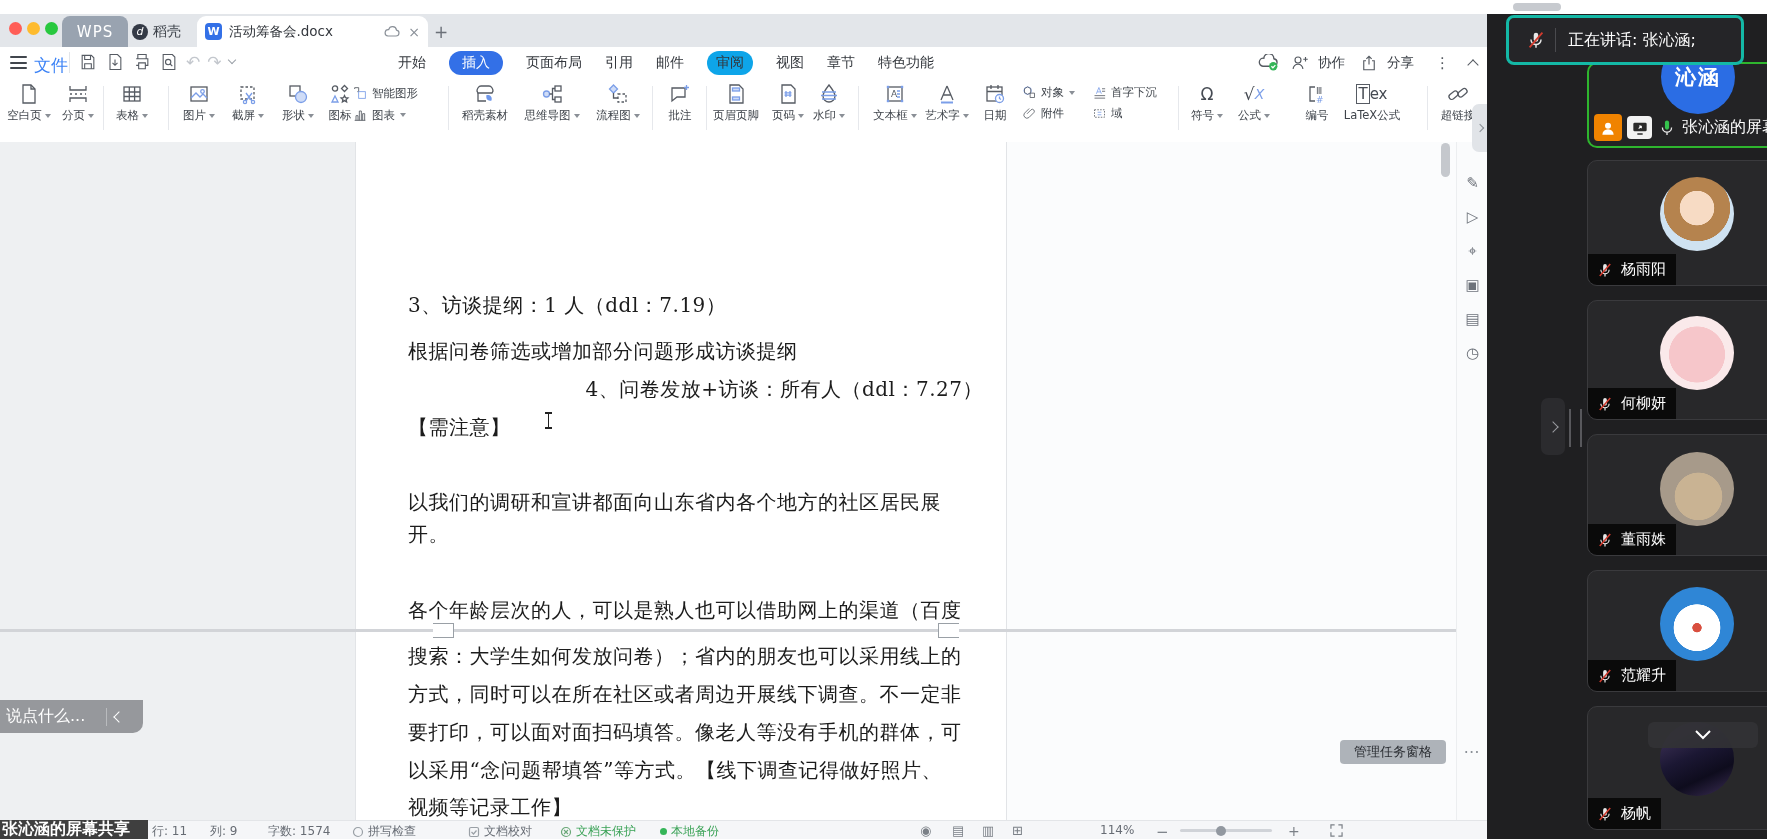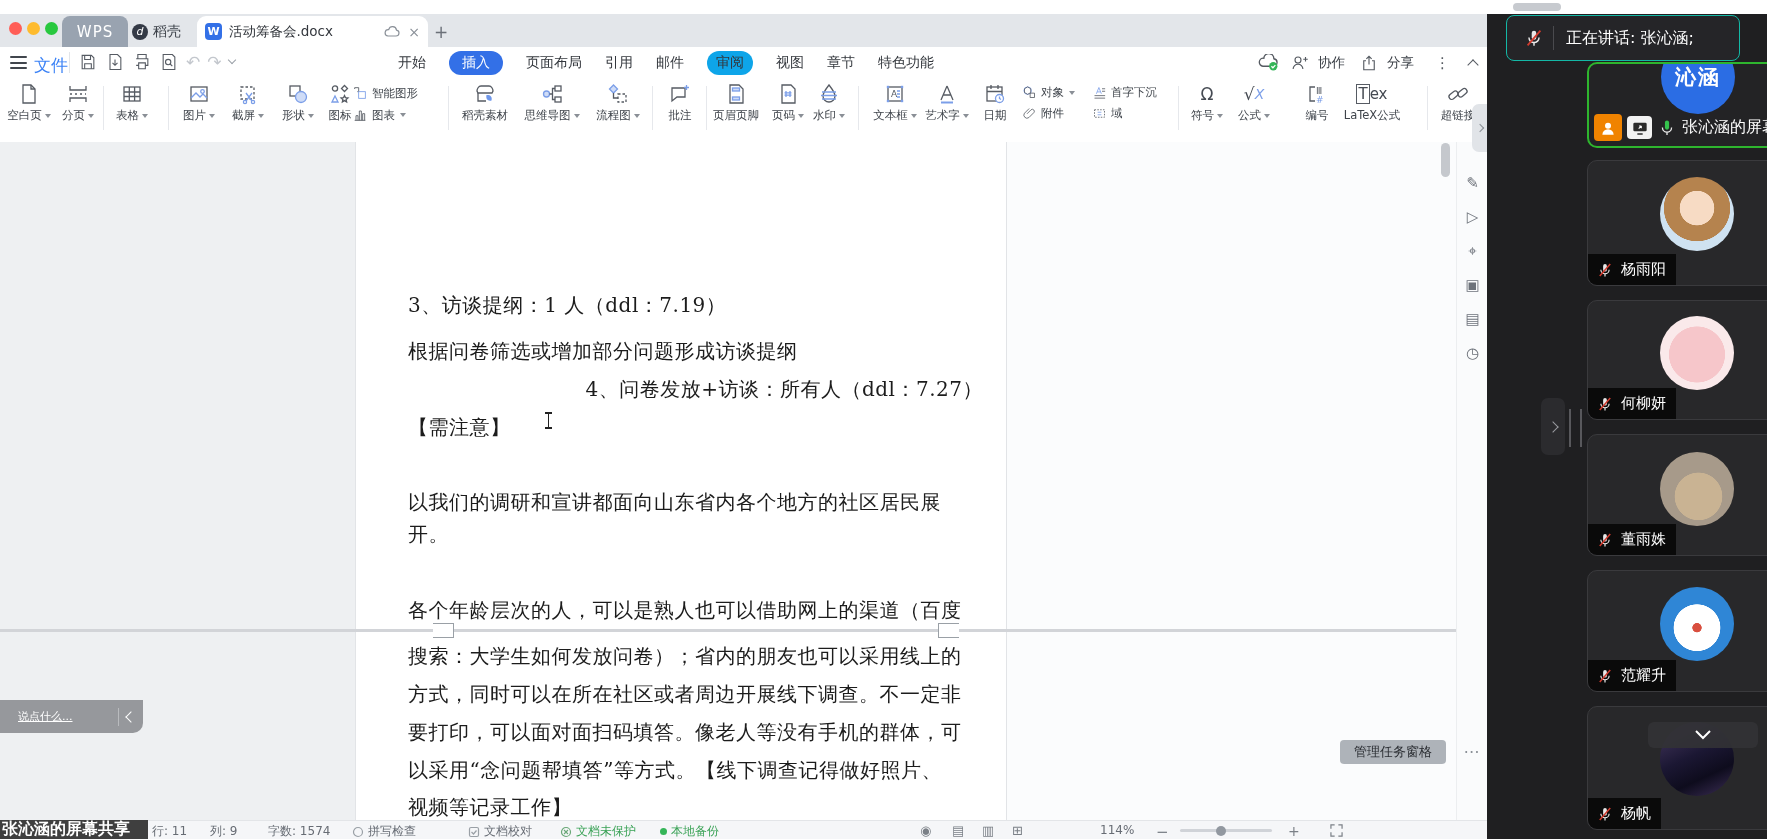--- a/index.html
+++ b/index.html
@@ -67,26 +67,26 @@
   
   .statusbar{left:0;top:820px;width:1487px;height:19px;background:#f5f6f8;border-top:1px solid #e3e5e8;font-size:12px;color:#676c74;}
   .sb{position:absolute;top:2px;white-space:nowrap;display:flex;align-items:center;gap:4px;}
   .green{color:#3aa256;}
   .gdot{width:7px;height:7px;border-radius:50%;background:#35b558;display:inline-block;}
   .sbglyph{font-size:13px;color:#7b8087;}
   .ztrack{width:92px;height:3px;background:#d0d3d8;border-radius:2px;position:relative;}
   .zthumb{position:absolute;left:36px;top:-3.5px;width:10px;height:10px;border-radius:50%;background:#9298a0;}
   
   .saybubble{left:0px;top:700px;width:143px;height:33px;background:#96989c;border-radius:0 0 10px 0;color:#fff;display:flex;align-items:center;}
-  .saybubble .txt{font-size:11px;padding-left:18px;width:92px;white-space:nowrap;overflow:hidden;text-decoration:underline;}
+  .saybubble .txt{font-size:16px;padding-left:6px;width:92px;white-space:nowrap;overflow:hidden;}
   .saybubble .sep{width:1px;height:18px;background:#b9bbbe;margin:0 8px;}
   .sharelabel{left:0;top:820px;width:146px;height:19px;background:#3f3f3f;color:#fff;font-size:16px;font-weight:bold;display:flex;align-items:center;padding-left:2px;white-space:nowrap;overflow:hidden;z-index:30;}
   
   .meeting{left:1487px;top:14px;width:280px;height:825px;background:#1f1f21;overflow:hidden;}
-  .speakbar{position:absolute;left:19px;top:1px;width:232px;height:44px;background:#252528;border:1px solid #14b8a6;border-radius:8px;display:flex;align-items:center;z-index:20;}
+  .speakbar{position:absolute;left:19px;top:1px;width:232px;height:44px;background:#252528;border:3px solid #14b8a6;border-radius:8px;display:flex;align-items:center;z-index:20;}
   .speaktxt{color:#fff;font-size:16px;white-space:nowrap;}
   .sbdiv{width:1px;height:24px;background:#4a4a4e;margin:0 12px 0 8px;}
   .tile{position:absolute;left:100px;width:236px;background:#28282a;border:1px solid #3a3a3d;border-radius:10px;overflow:hidden;box-sizing:border-box;}
   .tile.active{border:2px solid #2eb52e;background:#232325;}
   .avatar{position:absolute;width:74px;height:74px;border-radius:50%;left:72px;}
   .av1{background:#2b6de4;color:#fff;font-size:21px;font-weight:bold;display:flex;align-items:center;justify-content:center;letter-spacing:2px;}
   .av2{background:radial-gradient(circle at 50% 42%,#f7dbc4 0 30%,#b5834e 31% 58%,#cfe2f1 59%);}
   .av3{background:radial-gradient(circle at 50% 52%,#f6c6ca 0 52%,#fae9ea 53% 72%,#fdfdfd 73%);}
   .av4{background:radial-gradient(circle at 52% 60%,#c9b393 0 40%,#a79a8a 41% 75%,#8d857b 76%);}
   .av5{background:radial-gradient(circle at 50% 55%,#d94f3f 0 8%,#ffffff 9% 42%,#2f86d6 43%);}

